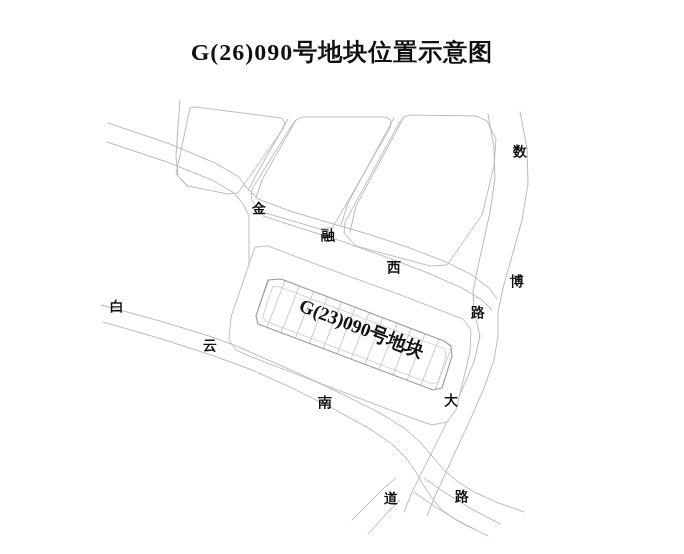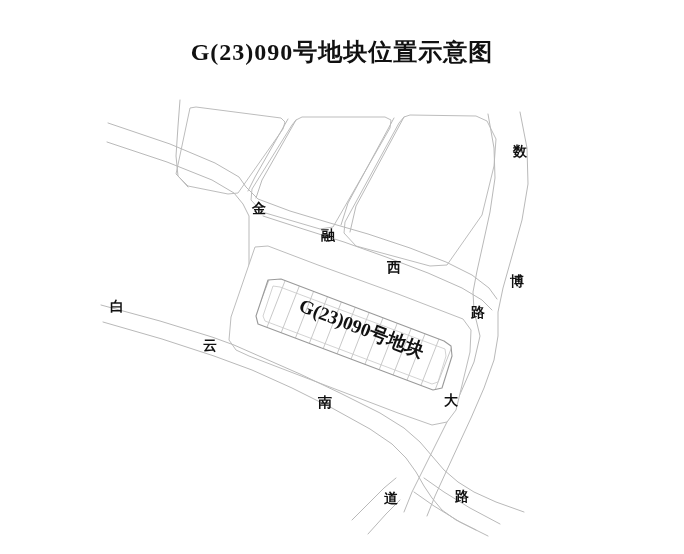--- a/index.html
+++ b/index.html
@@ -79,21 +79,21 @@
     color: #111111;
     white-space: nowrap;
     transform-origin: left center;
   }
 </style>
 </head>
 <body style="background: rgb(255, 255, 255);">
 
 <div id="map-root" style="background: rgb(255, 255, 255);">
 
-  <div class="map-title" style="color: rgb(17, 17, 17);">G(23)090号地块位置示意图</div>
+  <div class="map-title" style="color: rgb(17, 17, 17);">G(26)090号地块位置示意图</div>
 
   <svg id="map-svg" viewBox="0 0 684 554">
 
     <g>
       <path class="block-outline" d="M 190 108 L 176 174 L 188 186 L 228 194 L 238 193 L 283 129 L 285 122 L 281 118 L 196 107 Z" style="stroke: rgb(189, 189, 189);"></path>
       <path class="block-outline" d="M 296 120 L 292 125 L 252 189 L 251 200 L 262 212 L 320 229 L 333 227 L 390 128 L 391 120 L 385 117 L 302 117 Z" style="stroke: rgb(189, 189, 189);"></path>
       <path class="block-outline" d="M 404 117 L 399 123 L 345 222 L 344 233 L 356 246 L 430 266 L 447 265 L 482 215 L 494 166 L 496 139 L 487 121 L 476 116 L 410 115 Z" style="stroke: rgb(189, 189, 189);"></path>
     </g>
 
     <g>

